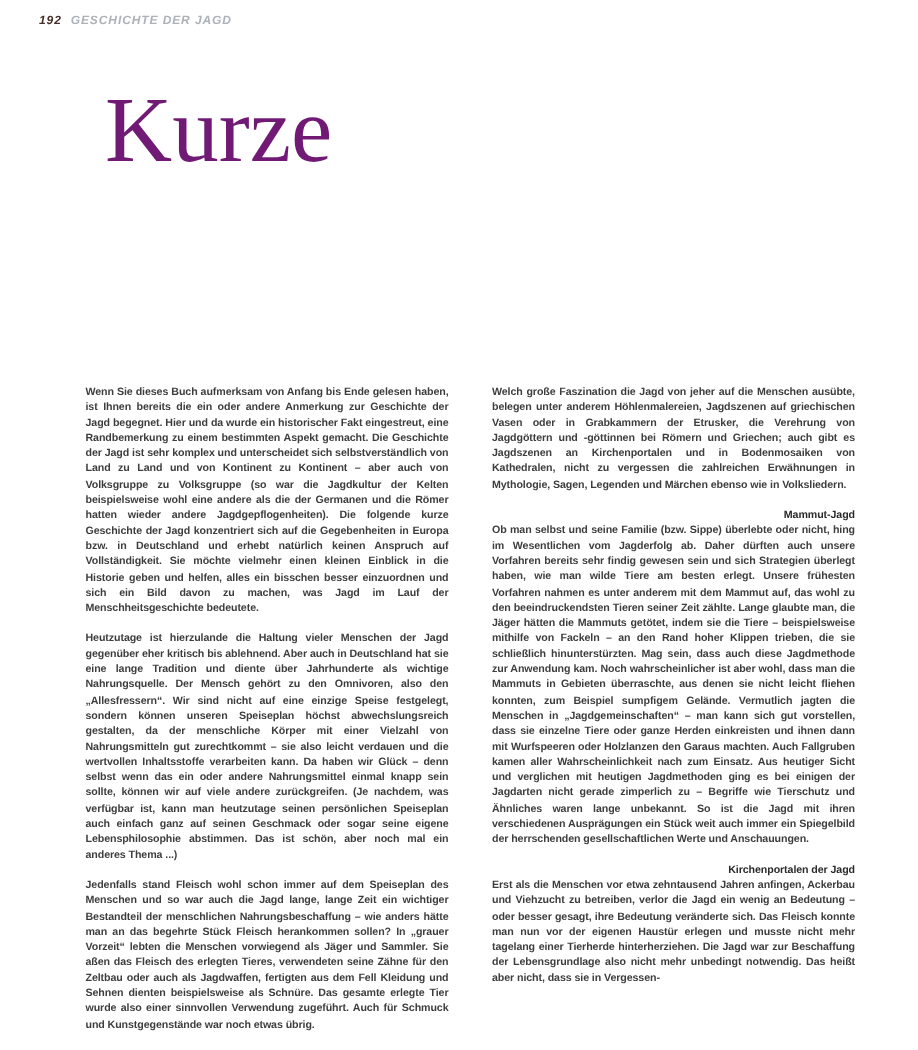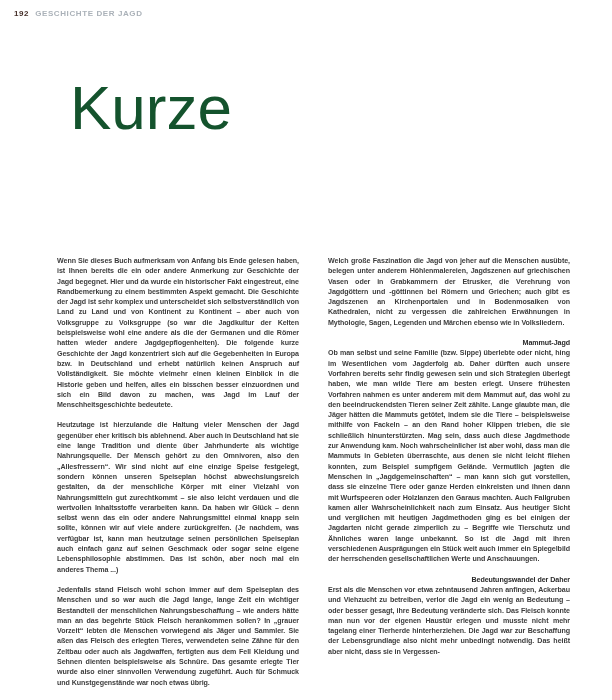--- a/index.html
+++ b/index.html
@@ -7,35 +7,37 @@
     width: 612px; height: 700px;
     background: #ffffff;
     font-family: "Liberation Sans", sans-serif;
     position: relative;
     overflow: hidden;
   }
   .page { position: absolute; inset: 0; background: #ffffff; }
 
   
   .running-header {
-    position: absolute; left: 14px; top: 9px;
+    position: absolute; left: 26px; top: 9px;
     font-size: 8px; line-height: 10px;
     letter-spacing: 0.6px;
     white-space: nowrap;
+    font-style: italic;
   }
   .page-number { color: #46302a; font-weight: bold; }
   .chapter-title { color: #abb2b9; font-weight: bold; margin-left: 6px; text-transform: uppercase; }
 
   
   .article-title {
-    position: absolute; left: 70px; top: 38px;
+    position: absolute; left: 70px; top: 18px;
     font-size: 62px; line-height: 55px;
     font-weight: 300;
-    color: #14532d;
+    color: #701a75;
     letter-spacing: 0px;
+    font-family: Liberation Serif, serif;
   }
   .article-title .title-line { display: block; }
 
   
   .col {
     position: absolute; top: 256px; width: 242px;
     font-size: 7.1px; line-height: 10.3px;
     letter-spacing: -0.06px;
     color: #3d3d3d;
     text-align: justify;
@@ -68,17 +70,17 @@
   <div class="col col-left">
       <p class="body-p">Wenn Sie dieses Buch aufmerksam von Anfang bis Ende gelesen haben, ist Ihnen bereits die ein oder andere Anmerkung zur Geschichte der Jagd begegnet. Hier und da wurde ein historischer Fakt eingestreut, eine Randbemerkung zu einem bestimmten Aspekt gemacht. Die Geschichte der Jagd ist sehr komplex und unterscheidet sich selbstverständlich von Land zu Land und von Kontinent zu Kontinent – aber auch von Volksgruppe zu Volksgruppe (so war die Jagdkultur der Kelten beispielsweise wohl eine andere als die der Germanen und die Römer hatten wieder andere Jagdgepflogenheiten). Die folgende kurze Geschichte der Jagd konzentriert sich auf die Gegebenheiten in Europa bzw. in Deutschland und erhebt natürlich keinen Anspruch auf Vollständigkeit. Sie möchte vielmehr einen kleinen Einblick in die Historie geben und helfen, alles ein bisschen besser einzuordnen und sich ein Bild davon zu machen, was Jagd im Lauf der Menschheitsgeschichte bedeutete.</p>
       <p class="body-p">Heutzutage ist hierzulande die Haltung vieler Menschen der Jagd gegenüber eher kritisch bis ablehnend. Aber auch in Deutschland hat sie eine lange Tradition und diente über Jahrhunderte als wichtige Nahrungsquelle. Der Mensch gehört zu den Omnivoren, also den „Allesfressern“. Wir sind nicht auf eine einzige Speise festgelegt, sondern können unseren Speiseplan höchst abwechslungsreich gestalten, da der menschliche Körper mit einer Vielzahl von Nahrungsmitteln gut zurechtkommt – sie also leicht verdauen und die wertvollen Inhaltsstoffe verarbeiten kann. Da haben wir Glück – denn selbst wenn das ein oder andere Nahrungsmittel einmal knapp sein sollte, können wir auf viele andere zurückgreifen. (Je nachdem, was verfügbar ist, kann man heutzutage seinen persönlichen Speiseplan auch einfach ganz auf seinen Geschmack oder sogar seine eigene Lebensphilosophie abstimmen. Das ist schön, aber noch mal ein anderes Thema ...)</p>
       <p class="body-p">Jedenfalls stand Fleisch wohl schon immer auf dem Speiseplan des Menschen und so war auch die Jagd lange, lange Zeit ein wichtiger Bestandteil der menschlichen Nahrungsbeschaffung – wie anders hätte man an das begehrte Stück Fleisch herankommen sollen? In „grauer Vorzeit“ lebten die Menschen vorwiegend als Jäger und Sammler. Sie aßen das Fleisch des erlegten Tieres, verwendeten seine Zähne für den Zeltbau oder auch als Jagdwaffen, fertigten aus dem Fell Kleidung und Sehnen dienten beispielsweise als Schnüre. Das gesamte erlegte Tier wurde also einer sinnvollen Verwendung zugeführt. Auch für Schmuck und Kunstgegenstände war noch etwas übrig.</p>
     </div>
 
   <div class="col col-right">
       <p class="body-p">Welch große Faszination die Jagd von jeher auf die Menschen ausübte, belegen unter anderem Höhlenmalereien, Jagdszenen auf griechischen Vasen oder in Grabkammern der Etrusker, die Verehrung von Jagdgöttern und -göttinnen bei Römern und Griechen; auch gibt es Jagdszenen an Kirchenportalen und in Bodenmosaiken von Kathedralen, nicht zu vergessen die zahlreichen Erwähnungen in Mythologie, Sagen, Legenden und Märchen ebenso wie in Volksliedern.</p>
       <h3 class="body-h">Mammut-Jagd</h3>
       <p class="body-p">Ob man selbst und seine Familie (bzw. Sippe) überlebte oder nicht, hing im Wesentlichen vom Jagderfolg ab. Daher dürften auch unsere Vorfahren bereits sehr findig gewesen sein und sich Strategien überlegt haben, wie man wilde Tiere am besten erlegt. Unsere frühesten Vorfahren nahmen es unter anderem mit dem Mammut auf, das wohl zu den beeindruckendsten Tieren seiner Zeit zählte. Lange glaubte man, die Jäger hätten die Mammuts getötet, indem sie die Tiere – beispielsweise mithilfe von Fackeln – an den Rand hoher Klippen trieben, die sie schließlich hinunterstürzten. Mag sein, dass auch diese Jagdmethode zur Anwendung kam. Noch wahrscheinlicher ist aber wohl, dass man die Mammuts in Gebieten überraschte, aus denen sie nicht leicht fliehen konnten, zum Beispiel sumpfigem Gelände. Vermutlich jagten die Menschen in „Jagdgemeinschaften“ – man kann sich gut vorstellen, dass sie einzelne Tiere oder ganze Herden einkreisten und ihnen dann mit Wurfspeeren oder Holzlanzen den Garaus machten. Auch Fallgruben kamen aller Wahrscheinlichkeit nach zum Einsatz. Aus heutiger Sicht und verglichen mit heutigen Jagdmethoden ging es bei einigen der Jagdarten nicht gerade zimperlich zu – Begriffe wie Tierschutz und Ähnliches waren lange unbekannt. So ist die Jagd mit ihren verschiedenen Ausprägungen ein Stück weit auch immer ein Spiegelbild der herrschenden gesellschaftlichen Werte und Anschauungen.</p>
-      <h3 class="body-h">Bedeutungswandel der Daher</h3>
+      <h3 class="body-h">Kirchenportalen der Jagd</h3>
       <p class="body-p">Erst als die Menschen vor etwa zehntausend Jahren anfingen, Ackerbau und Viehzucht zu betreiben, verlor die Jagd ein wenig an Bedeutung – oder besser gesagt, ihre Bedeutung veränderte sich. Das Fleisch konnte man nun vor der eigenen Haustür erlegen und musste nicht mehr tagelang einer Tierherde hinterherziehen. Die Jagd war zur Beschaffung der Lebensgrundlage also nicht mehr unbedingt notwendig. Das heißt aber nicht, dass sie in Vergessen-</p>
     </div>
 
 </div>
 
 </body></html>

